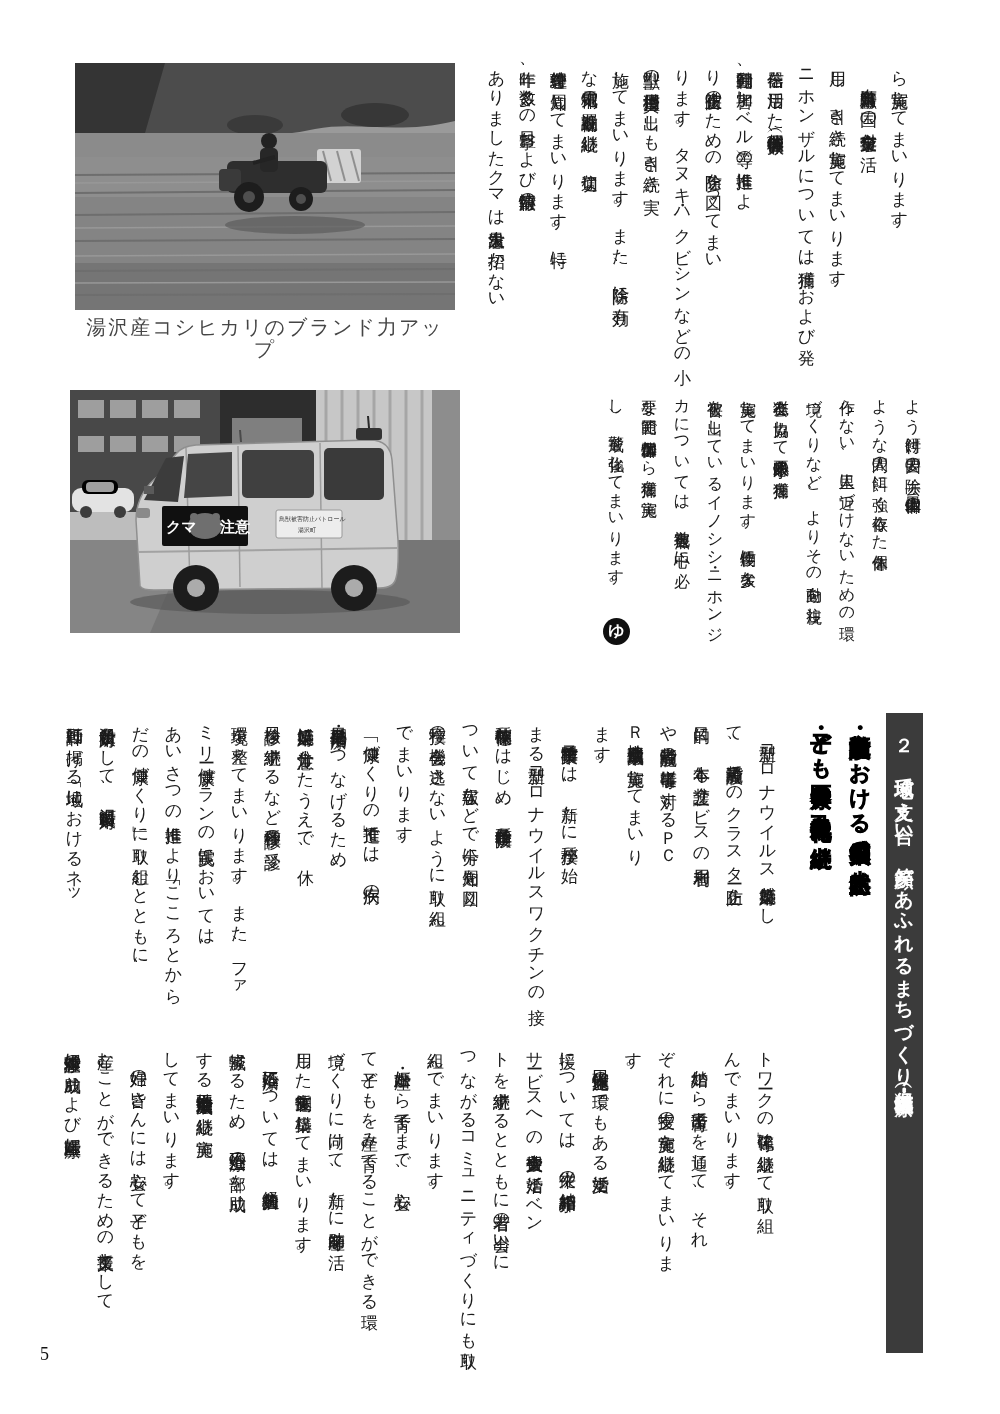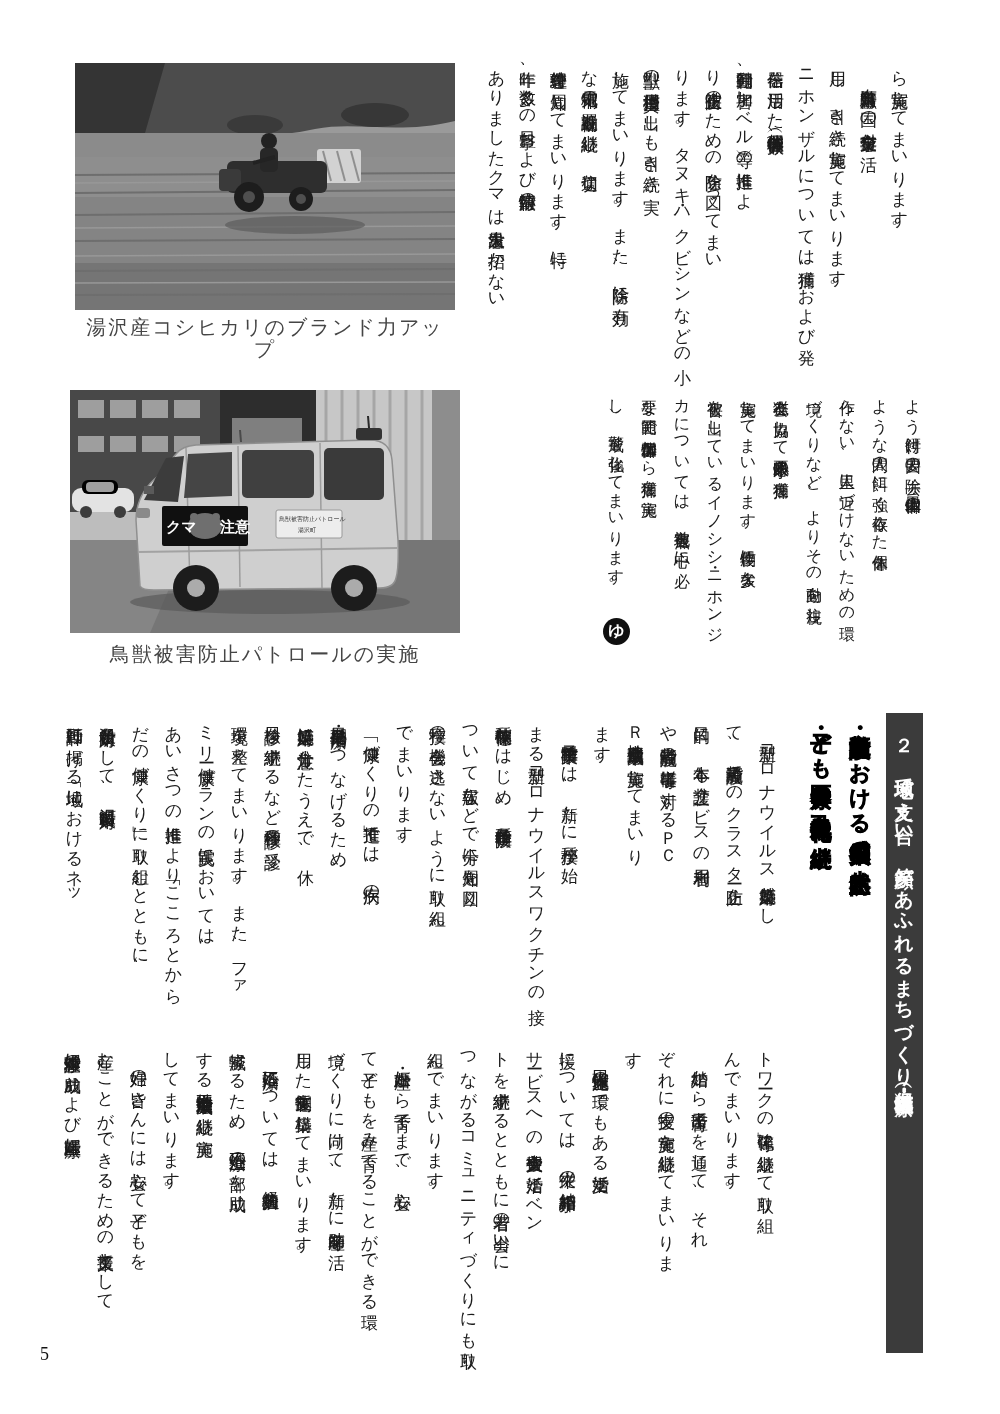--- a/index.html
+++ b/index.html
@@ -183,21 +183,20 @@
           <line x1="170" y1="40" x2="171" y2="52" stroke="#4a4a4a" stroke-width="2"></line>
         </g>
         <circle cx="126" cy="198" r="23" fill="#1c1c1c"></circle>
         <circle cx="126" cy="198" r="9" fill="#ababab"></circle>
         <circle cx="284" cy="198" r="23" fill="#1c1c1c"></circle>
         <circle cx="284" cy="198" r="9" fill="#ababab"></circle>
         <rect x="66" y="118" width="14" height="10" rx="3" fill="#8a8a8a"></rect>
       </g>
     </svg>
   </figure>
-  <figcaption class="caption caption2">鳥獣被害防止パトロールの実施</figcaption>
 
   <div class="vtext mid-article">
       <div class="vline">よう餌付け要因の除去、里山個体群の</div>
       <div class="vline">ような人間の餌に強く依存した個体を</div>
       <div class="vline">作らない、人里に近づけないための環</div>
       <div class="vline">境づくりなど、よりその動向を注視し、</div>
       <div class="vline">猟友会と協力して必要最小限の捕獲を</div>
       <div class="vline">実施してまいります。農作物に多大な</div>
       <div class="vline">被害を出しているイノシシ・ニホンジ</div>
       <div class="vline">カについては、被害地点を中心に必</div>

